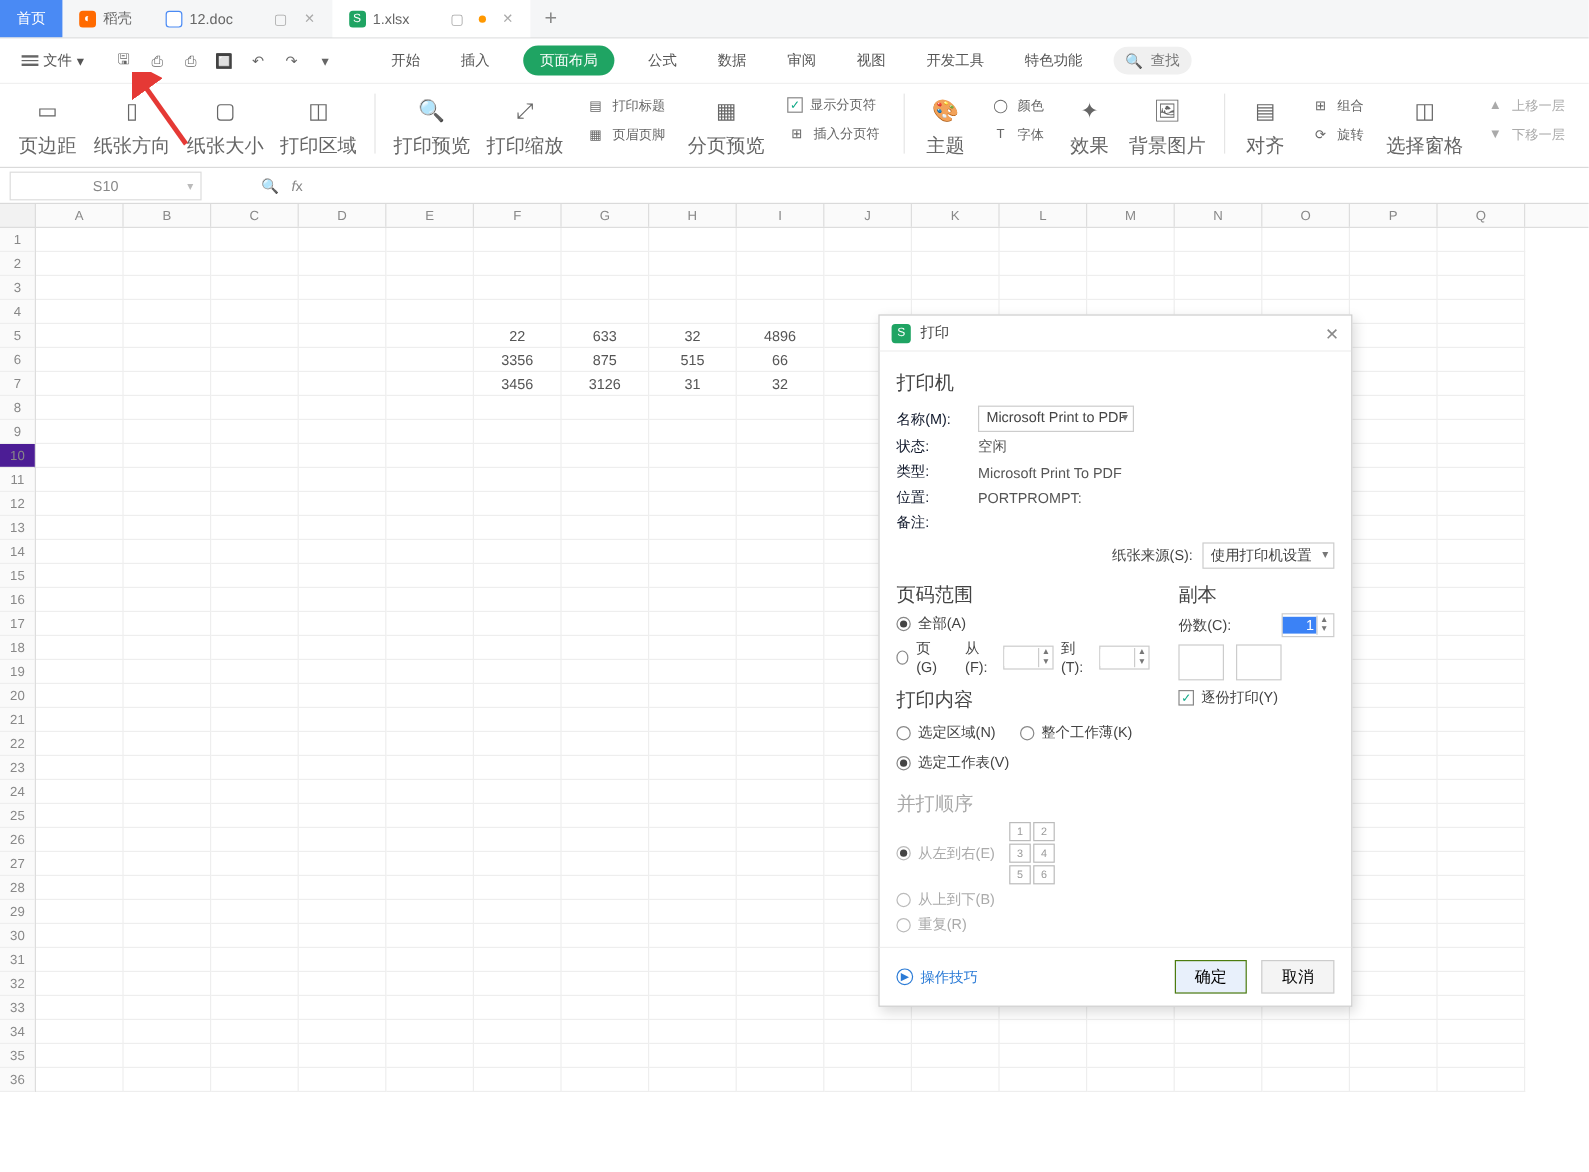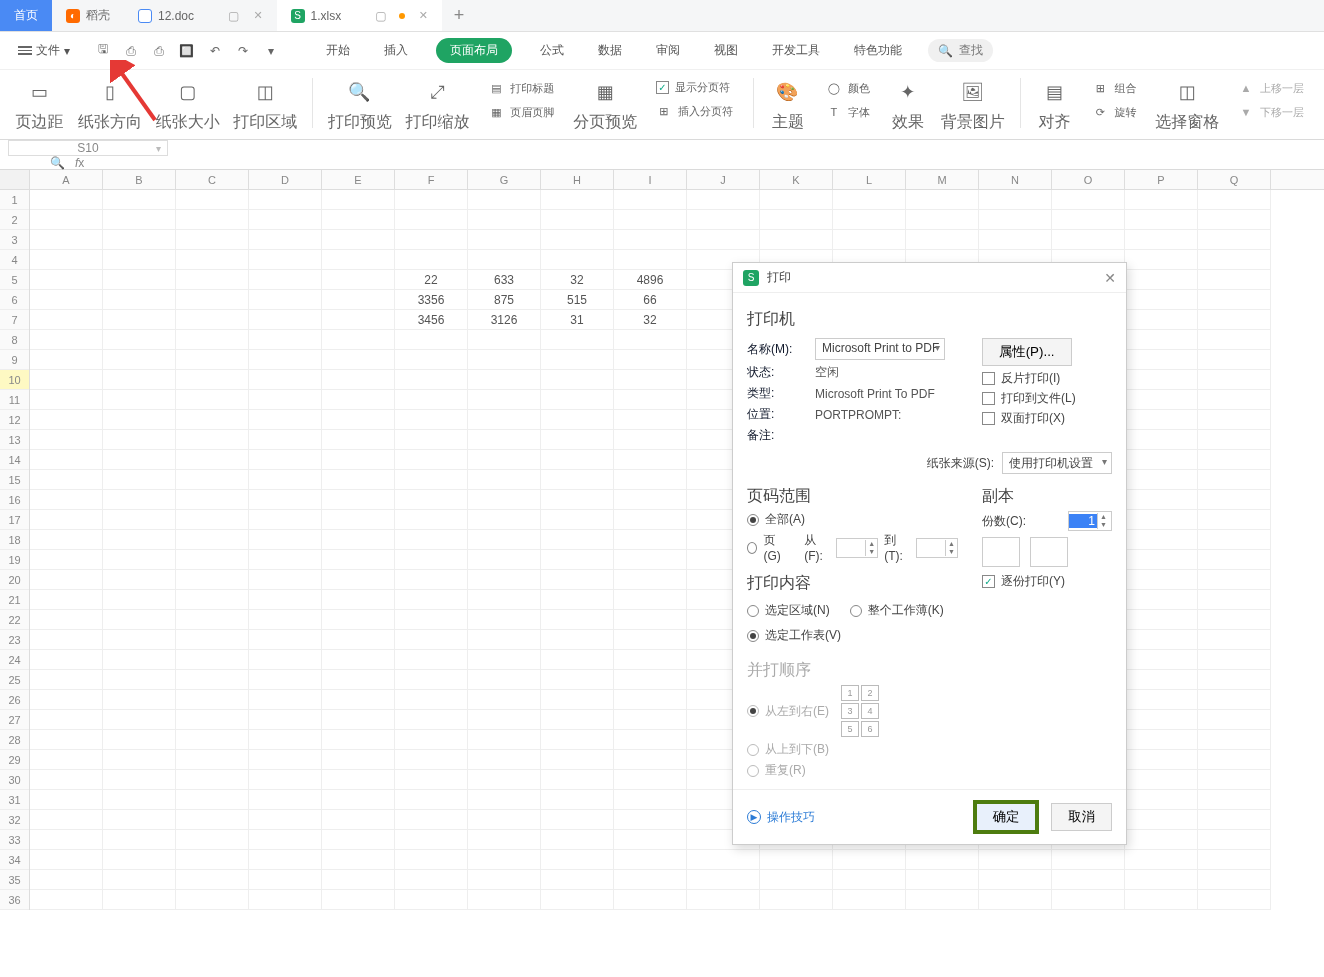--- a/index.html
+++ b/index.html
@@ -34,50 +34,50 @@
 .rgroup .ric { width:28px; height:28px; display:flex; align-items:center; justify-content:center; font-size:18px; }
 .rgroup .rlbl { font-size:16px; margin-top:6px; white-space:nowrap; }
 .rsep { width:1px; height:50px; background:#e5e5e5; margin:0 6px; }
 .rab { display:flex; flex-direction:column; gap:4px; padding:0 4px; }
 .rsmall { display:flex; align-items:center; gap:6px; padding:2px 6px; cursor:pointer; color:#666; white-space:nowrap; font-size:11px; }
 .rsmall .si { width:16px; height:16px; display:flex; align-items:center; justify-content:center; }
 
 .arrow-red-1 { position:absolute; left:110px; top:60px; pointer-events:none; }
 .arrow-red-2 { position:absolute; left:940px; top:755px; pointer-events:none; }
 
-.fbar { display:flex; align-items:flex-start; height:30px; border-bottom:1px solid #dadada;flex-direction:column; }
+.fbar { display:flex; align-items:center; height:30px; border-bottom:1px solid #dadada; }
 .name-box { width:160px; height:24px; border:1px solid #ddd; margin-left:8px; display:flex; align-items:center; justify-content:center; color:#888; position:relative; }
 .name-box::after { content:"▾"; position:absolute; right:6px; color:#bbb; font-size:10px; }
 .fx-area { margin-left:50px; display:flex; align-items:center; gap:10px; color:#888; flex:1; }
 
 .sheet { position:relative; display:flex; height:calc(977px - 32px - 38px - 70px - 30px); }
 .rowhdrs { width:30px; background:#fafafa; border-right:1px solid #ddd; }
 .rowhdrs .rh { height:20px; border-bottom:1px solid #eee; text-align:center; font-size:11px; color:#888; line-height:20px; }
-.rowhdrs .rh.sel { background:#fef9c3; }
+.rowhdrs .rh.sel { background:#4c1d95; }
 .grid-wrap { flex:1; overflow:hidden; position:relative; }
 .colhdrs { display:flex; background:#fafafa; border-bottom:1px solid #ddd; height:20px; }
 .colhdrs .ch { width:73px; border-right:1px solid #ddd; text-align:center; font-size:11px; color:#888; line-height:20px; }
 .corner { width:30px; height:20px; background:#f2f2f2; border-right:1px solid #ddd; border-bottom:1px solid #ddd; }
 .grid-body { position:relative; }
 .grid-row { display:flex; height:20px; }
 .grid-row .cell { width:73px; height:20px; border-right:1px solid #eee; border-bottom:1px solid #eee; text-align:center; line-height:20px; font-size:12px; color:#555; }
 
 .dialog { position:absolute; left:732px; top:262px; width:395px; background:#fff; border:1px solid #ccc; box-shadow:2px 4px 10px rgba(0,0,0,0.15); font-size:12px; color:#444; }
 .dlg-title { display:flex; align-items:center; padding:6px 10px; gap:8px; border-bottom:1px solid #eee; }
 .dlg-title .t-ico { width:16px; height:16px; background:#1fa463; color:#fff; border-radius:3px; display:flex; align-items:center; justify-content:center; font-size:10px; }
 .dlg-close { margin-left:auto; cursor:pointer; color:#888; font-size:14px; }
 .dlg-body { padding:10px 14px 6px 14px; }
 .sec-lbl { font-size:16px; color:#444; margin:6px 0 4px 0; }
 .row { display:flex; align-items:center; gap:8px; margin:4px 0; }
 .lbl { width:60px; color:#0f172a; }
 .val { color:#555; }
 .combo { flex:0 0 130px; height:22px; border:1px solid #ccc; padding:2px 18px 2px 6px; position:relative; background:#fff; overflow:hidden; white-space:nowrap; }
 .combo::after { content:"▾"; position:absolute; right:4px; top:3px; font-size:10px; color:#777; }
 .btn { padding:4px 16px; border:1px solid #ccc; background:#f4f4f4; cursor:pointer; }
-.btn.primary { background:#e8f0fb; border:4px solid #4d7c0f; }
+.btn.primary { background:#e8f0fb; border:1px solid #4d7c0f; }
 .chk { display:flex; align-items:center; gap:6px; margin:3px 0; }
 .chkbox { width:13px; height:13px; border:1px solid #888; display:inline-flex; align-items:center; justify-content:center; font-size:10px; color:#1a8; }
 .chkbox.checked::before { content:"✓"; }
 .radio { display:flex; align-items:center; gap:6px; margin:4px 0; }
 .rcircle { width:12px; height:12px; border:1px solid #888; border-radius:50%; display:inline-flex; align-items:center; justify-content:center; }
 .rcircle.on::before { content:""; width:6px; height:6px; background:#444; border-radius:50%; }
 .rcircle.dis { border-color:#bbb; }
 .two-col { display:flex; gap:24px; }
 .col-l { flex:1; }
 .col-r { width:130px; }
@@ -1064,37 +1064,20 @@
             <span class="val">Microsoft Print To PDF</span>
           </div>
         <div class="row">
             <span class="lbl">位置:</span>
             <span class="val">PORTPROMPT:</span>
           </div>
         <div class="row">
             <span class="lbl">备注:</span>
           </div>
       </div>
-      <div class="col-r">
-        <div class="row">
-            <button class="btn">属性(P)...</button>
-          </div>
-        <div class="chk">
-            <span class="chkbox"></span>
-            <span>反片打印(I)</span>
-          </div>
-        <div class="chk">
-            <span class="chkbox"></span>
-            <span>打印到文件(L)</span>
-          </div>
-        <div class="chk">
-            <span class="chkbox"></span>
-            <span>双面打印(X)</span>
-          </div>
-      </div>
     </div>
     <div class="row" style="justify-content:flex-end;">
       <span>纸张来源(S):</span>
       <div class="combo" style="flex:0 0 110px;"><span>使用打印机设置</span></div>
     </div>
 
     <div class="two-col fieldsetish">
       <div class="col-l">
         <div class="sec-lbl">页码范围</div>
         <div class="radio">

